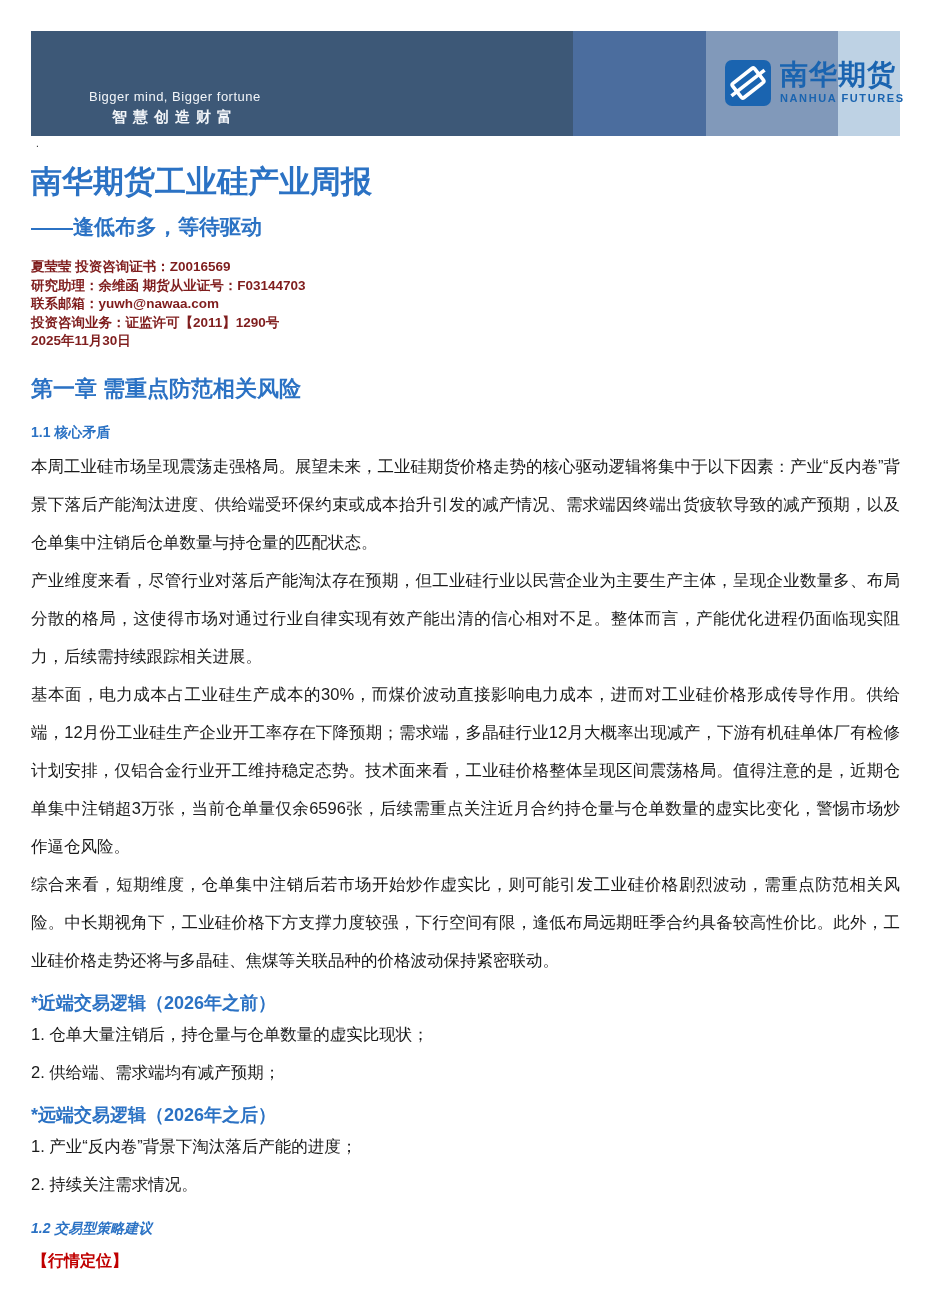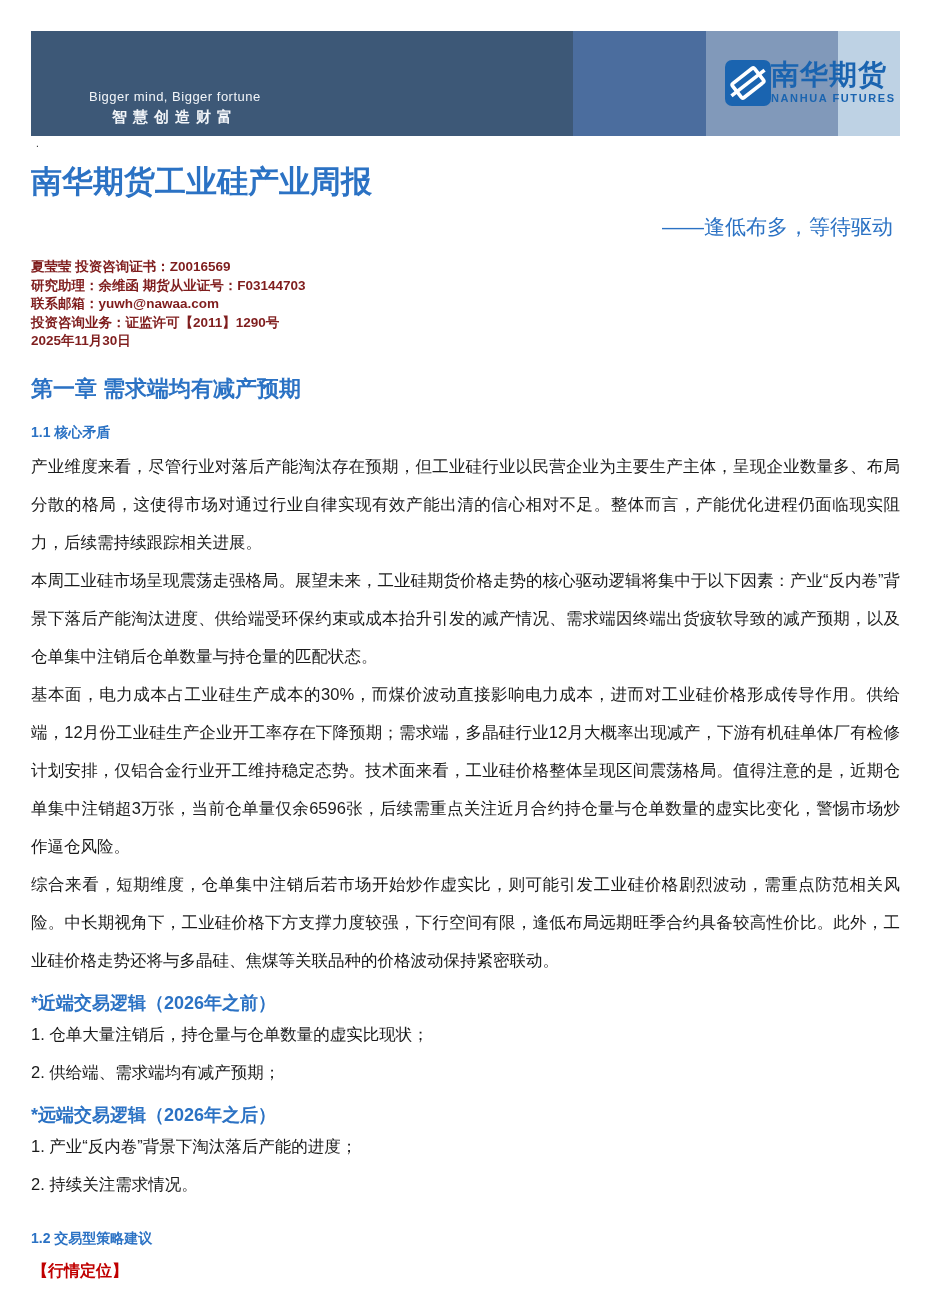--- a/index.html
+++ b/index.html
@@ -54,21 +54,21 @@
   }
 
   .logo {
     position: absolute;
     left: 694px;
     top: 29px;
     display: flex;
     align-items: flex-start;
   }
   .logo-icon { display: block; width: 46px; height: 46px; }
-  .logo-text { display: flex; flex-direction: column; }
+  .logo-text { margin-left: 9px; display: flex; flex-direction: column; }
   .logo-zh {
     color: var(--logo-blue);
     font-size: 28px;
     font-weight: bold;
     line-height: 1.05;
     letter-spacing: 1px;
     white-space: nowrap;
   }
   .logo-en {
     color: var(--logo-blue);
@@ -91,24 +91,23 @@
   
   .title {
     margin: 15px 31px 0 31px;
     font-size: 31px;
     line-height: 31px;
     font-weight: bold;
     color: var(--heading-blue);
   }
   .subtitle {
     margin: 17px 37px 0 31px;
-    text-align: right;
     font-size: 21px;
     line-height: 26px;
-    font-weight: normal;
+    font-weight: bold;
     color: var(--heading-blue);
   }
   .meta {
     margin: 18px 37px 0 31px;
     font-size: 13.5px;
     font-weight: bold;
     color: #7f1d1d;
     line-height: 18.5px;
   }
 
@@ -145,21 +144,21 @@
     font-weight: bold;
     color: var(--heading-blue);
   }
   .logic-item {
     margin: 0 30px 0 31px;
     font-size: 16.5px;
     line-height: 38px;
     color: var(--text-dark);
   }
 
-  .s12-title { margin-top: 24px; }
+  .s12-title { margin-top: 14px; font-style: italic; }
 
   .position-label {
     margin: 12px 31px 0 32px;
     font-size: 16px;
     line-height: 20px;
     font-weight: bold;
     color: var(--label-red);
   }
 </style>
 </head>
@@ -201,26 +200,26 @@
   <div class="subtitle">——逢低布多，等待驱动</div>
 
   <div class="meta">
     <div class="meta-line">夏莹莹 投资咨询证书：Z0016569</div>
     <div class="meta-line">研究助理：余维函 期货从业证号：F03144703</div>
     <div class="meta-line">联系邮箱：yuwh@nawaa.com</div>
     <div class="meta-line">投资咨询业务：证监许可【2011】1290号</div>
     <div class="meta-line">2025年11月30日</div>
   </div>
 
-  <h2 class="chapter-title">第一章 需求端均有减产预期</h2>
+  <h2 class="chapter-title">第一章 需重点防范相关风险</h2>
   <h3 class="sub-title">1.1 核心矛盾</h3>
 
   <div class="body-text">
+    <p>本周工业硅市场呈现震荡走强格局。展望未来，工业硅期货价格走势的核心驱动逻辑将集中于以下因素：产业“反内卷”背景下落后产能淘汰进度、供给端受环保约束或成本抬升引发的减产情况、需求端因终端出货疲软导致的减产预期，以及仓单集中注销后仓单数量与持仓量的匹配状态。</p>
     <p>产业维度来看，尽管行业对落后产能淘汰存在预期，但工业硅行业以民营企业为主要生产主体，呈现企业数量多、布局分散的格局，这使得市场对通过行业自律实现有效产能出清的信心相对不足。整体而言，产能优化进程仍面临现实阻力，后续需持续跟踪相关进展。</p>
-    <p>本周工业硅市场呈现震荡走强格局。展望未来，工业硅期货价格走势的核心驱动逻辑将集中于以下因素：产业“反内卷”背景下落后产能淘汰进度、供给端受环保约束或成本抬升引发的减产情况、需求端因终端出货疲软导致的减产预期，以及仓单集中注销后仓单数量与持仓量的匹配状态。</p>
     <p>基本面，电力成本占工业硅生产成本的30%，而煤价波动直接影响电力成本，进而对工业硅价格形成传导作用。供给端，12月份工业硅生产企业开工率存在下降预期；需求端，多晶硅行业12月大概率出现减产，下游有机硅单体厂有检修计划安排，仅铝合金行业开工维持稳定态势。技术面来看，工业硅价格整体呈现区间震荡格局。值得注意的是，近期仓单集中注销超3万张，当前仓单量仅余6596张，后续需重点关注近月合约持仓量与仓单数量的虚实比变化，警惕市场炒作逼仓风险。</p>
     <p>综合来看，短期维度，仓单集中注销后若市场开始炒作虚实比，则可能引发工业硅价格剧烈波动，需重点防范相关风险。中长期视角下，工业硅价格下方支撑力度较强，下行空间有限，逢低布局远期旺季合约具备较高性价比。此外，工业硅价格走势还将与多晶硅、焦煤等关联品种的价格波动保持紧密联动。</p>
   </div>
 
   <h3 class="logic-title">*近端交易逻辑（2026年之前）</h3>
   <div class="logic-item">1. 仓单大量注销后，持仓量与仓单数量的虚实比现状；</div>
   <div class="logic-item">2. 供给端、需求端均有减产预期；</div>
 
   <h3 class="logic-title">*远端交易逻辑（2026年之后）</h3>
   <div class="logic-item">1. 产业“反内卷”背景下淘汰落后产能的进度；</div>

